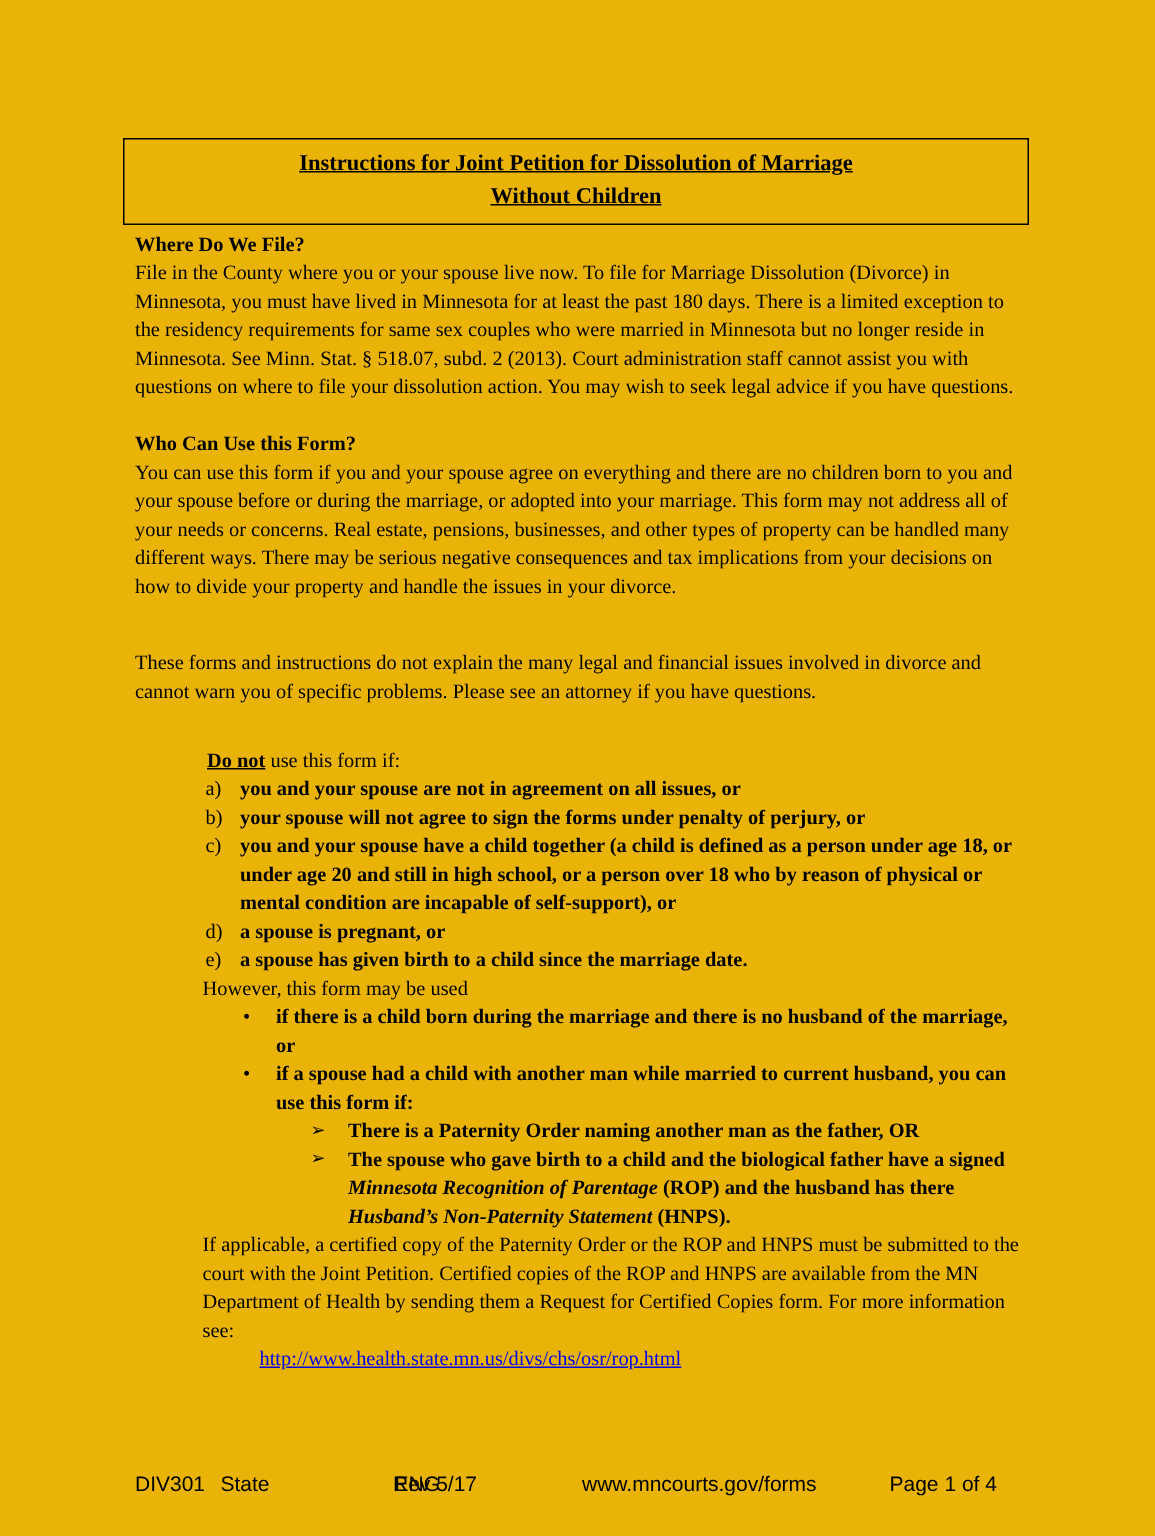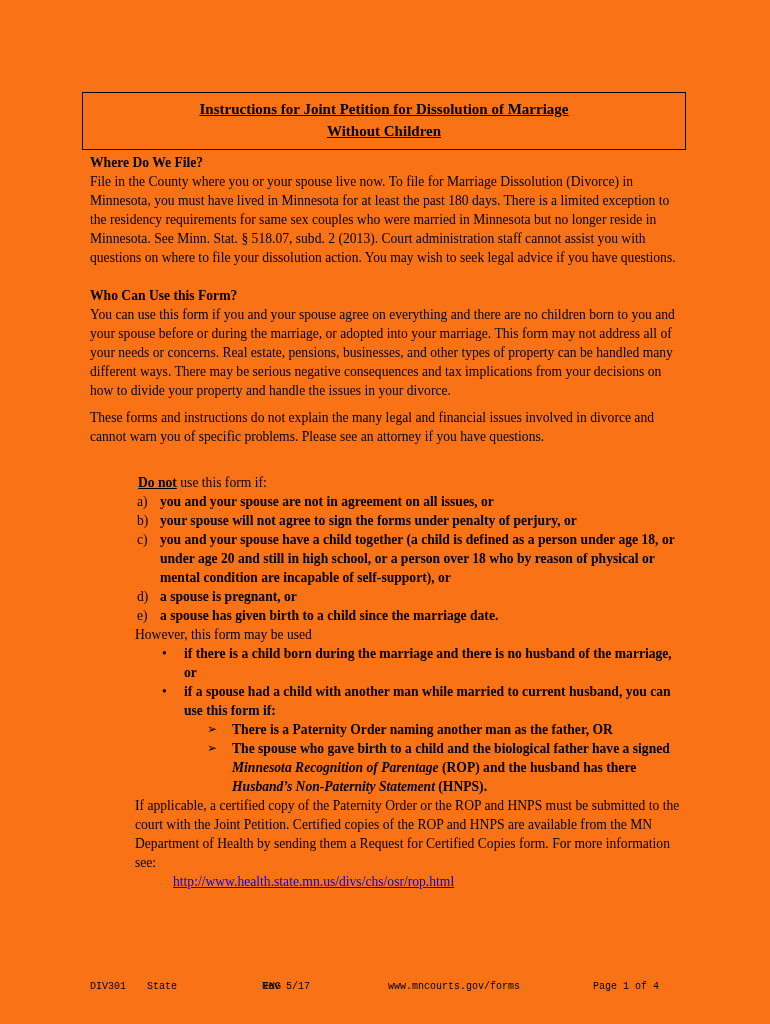--- a/index.html
+++ b/index.html
@@ -2,21 +2,21 @@
 <html><head>
 <meta charset="utf-8">
 <style>
   * { margin: 0; padding: 0; box-sizing: border-box; }
   html, body { background: #e8e8e8; }
   body { font-family: "Liberation Serif", serif; color: #000; }
   .page {
     position: relative;
     width: 770px;
     height: 1024px;
-    background: #f97316;
+    background: #eab308;
     margin: 0 auto;
     overflow: hidden;
   }
   .title-box {
     position: absolute;
     left: 82px;
     top: 92px;
     width: 604px;
     border: 1px solid #000;
     text-align: center;
@@ -30,21 +30,21 @@
     position: absolute;
     left: 90px;
     top: 153px;
     width: 597px;
     font-size: 13.6px;
     line-height: 19px;
   }
   .heading { font-weight: bold; }
   .sect { margin-bottom: 19px; }
   .gap-lg { margin-bottom: 27px; }
-  .para { margin-bottom: 8px; }
+  .para { margin-bottom: 32px; }
   .para:last-child { margin-bottom: 0; }
   .bold-underline { font-weight: bold; text-decoration: underline; margin-left: 48px; }
   .list { padding-left: 47px; }
   .li { display: flex; }
   .li-label { flex: 0 0 23px; }
   .li-text { flex: 1 1 auto; font-weight: bold; }
   .bullets { padding-left: 72px; }
   .b-row { display: flex; }
   .b-marker { flex: 0 0 22px; }
   .arrows { padding-left: 117px; }
@@ -57,22 +57,22 @@
     text-decoration: underline;
     cursor: pointer;
     margin-left: 38px;
   }
   .footer {
     position: absolute;
     left: 90px;
     top: 981px;
     width: 600px;
     height: 16px;
-    font-family: Liberation Mono, monospace;
-    font-size: 10px;
+    font-family: Liberation Sans, sans-serif;
+    font-size: 14px;
   }
   .footer span { position: absolute; top: 0; white-space: nowrap; }
   .f-id   { left: 0; }
   .f-state{ left: 57px; }
   .f-lang { left: 132px; padding-left: 41px; }
   .f-rev  { left: 172px; }
   .f-site { left: 298px; }
   .f-page { left: 503px; }
 </style>
 </head>

